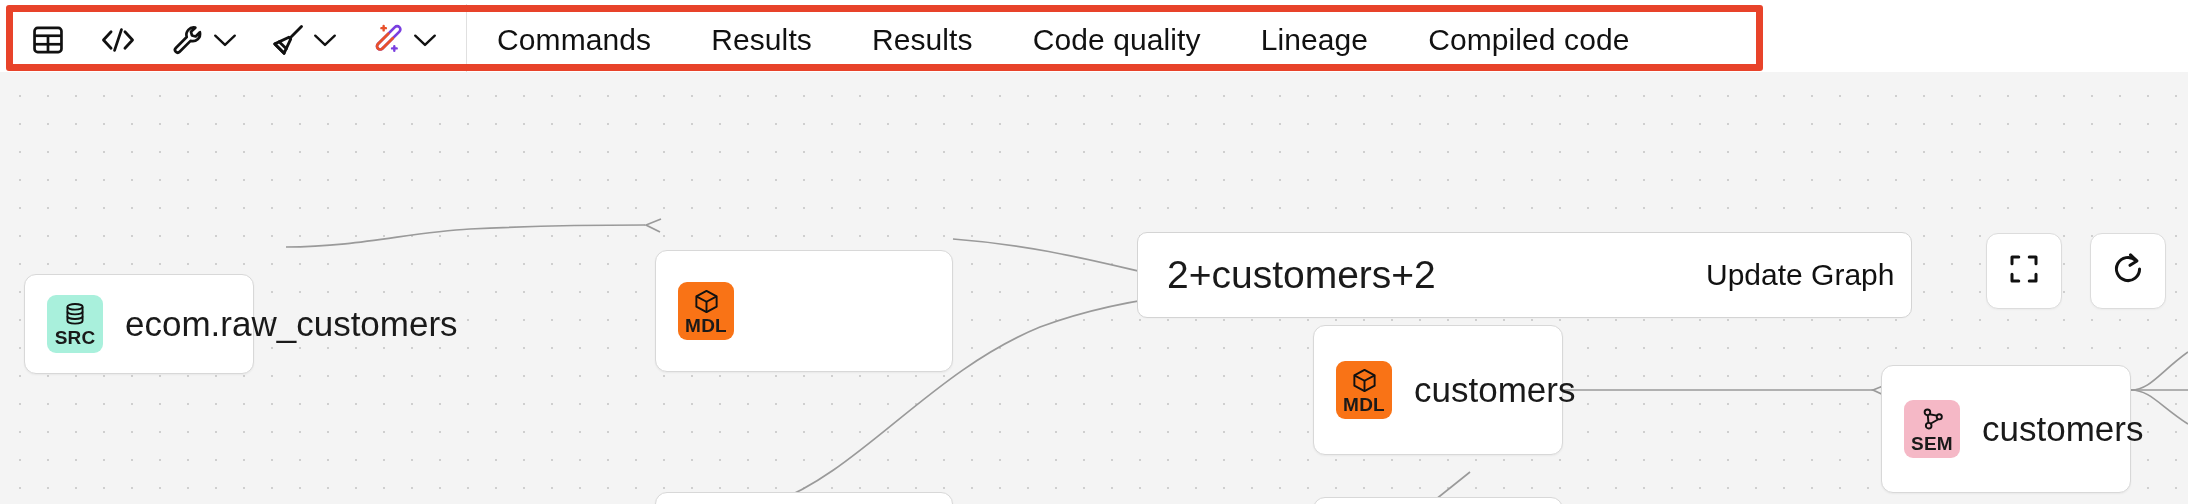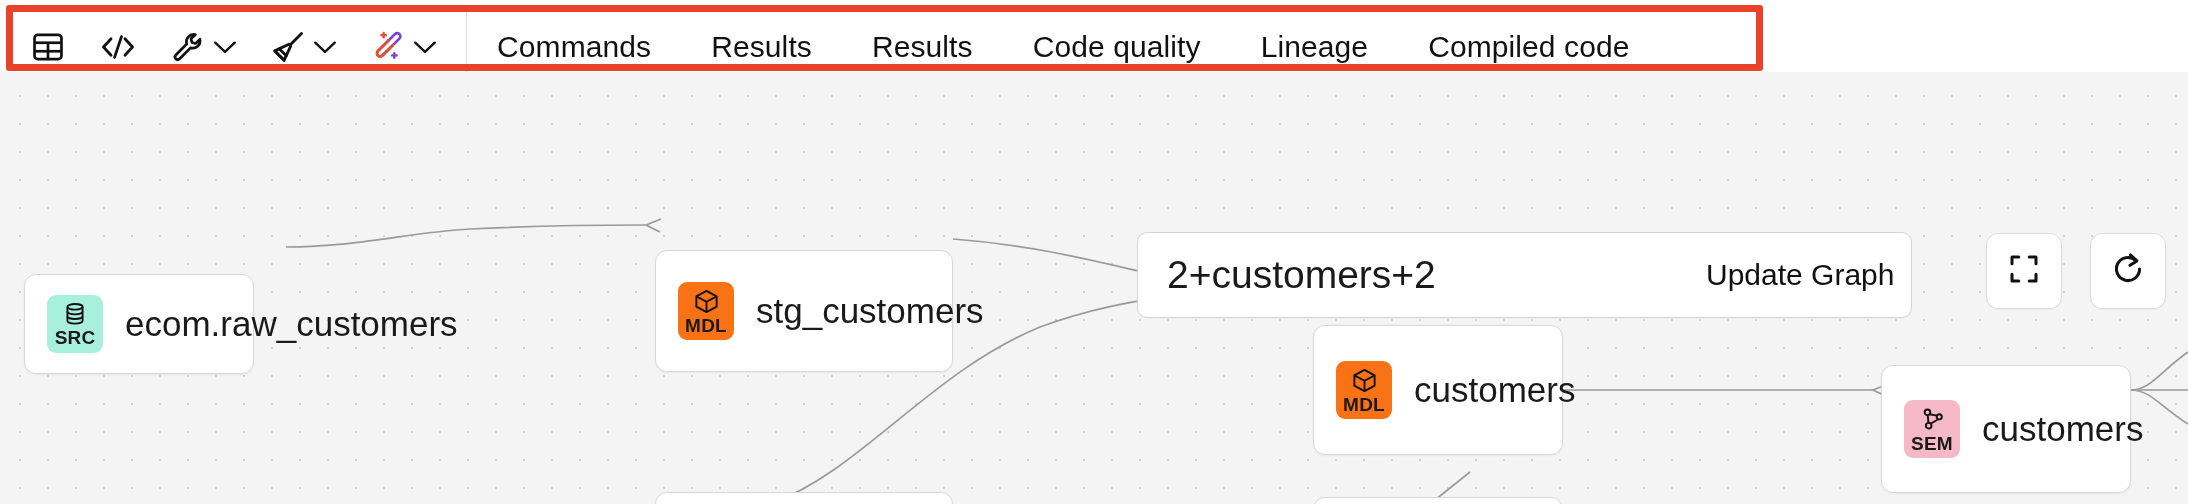--- a/index.html
+++ b/index.html
@@ -6,21 +6,21 @@
   html, body {
     width: 2188px; height: 504px;
     font-family: "Liberation Sans", sans-serif;
     background: #ffffff;
     overflow: hidden;
   }
   #app { position: relative; width: 2188px; height: 504px; }
 
   
   .toolbar {
-    position: absolute; left: 0; top: 11px;
+    position: absolute; left: 0; top: 4px;
     width: 2188px; height: 72px;
     background: #ffffff;
     display: flex; align-items: center;
     border-bottom: 1px solid #e6e6e6;
   }
   .tool-group { display: flex; align-items: center; height: 100%; padding-left: 26px; }
   .tool-btn {
     display: flex; align-items: center; justify-content: center;
     width: 44px; height: 44px; cursor: pointer;
     color: #1a1a1a;
@@ -300,21 +300,20 @@
           <div class="badge mdl">
             <span>
               <svg width="27" height="27" viewBox="0 0 24 24" fill="none" stroke="#111" stroke-width="1.7" stroke-linejoin="round">
                 <path d="M12 2.6 21 7.4v9.2L12 21.4 3 16.6V7.4z"></path>
                 <path d="M3 7.4 12 12.2 21 7.4"></path>
                 <path d="M12 12.2v9.2"></path>
               </svg>
             </span>
             <span class="btxt">MDL</span>
           </div>
-          <div class="nlabel">stg_customers</div>
         </div>
         <div class="node" style="left: 1313px; top: 253px; width: 250px; height: 130px;">
           <div class="badge mdl">
             <span>
               <svg width="27" height="27" viewBox="0 0 24 24" fill="none" stroke="#111" stroke-width="1.7" stroke-linejoin="round">
                 <path d="M12 2.6 21 7.4v9.2L12 21.4 3 16.6V7.4z"></path>
                 <path d="M3 7.4 12 12.2 21 7.4"></path>
                 <path d="M12 12.2v9.2"></path>
               </svg>
             </span>

